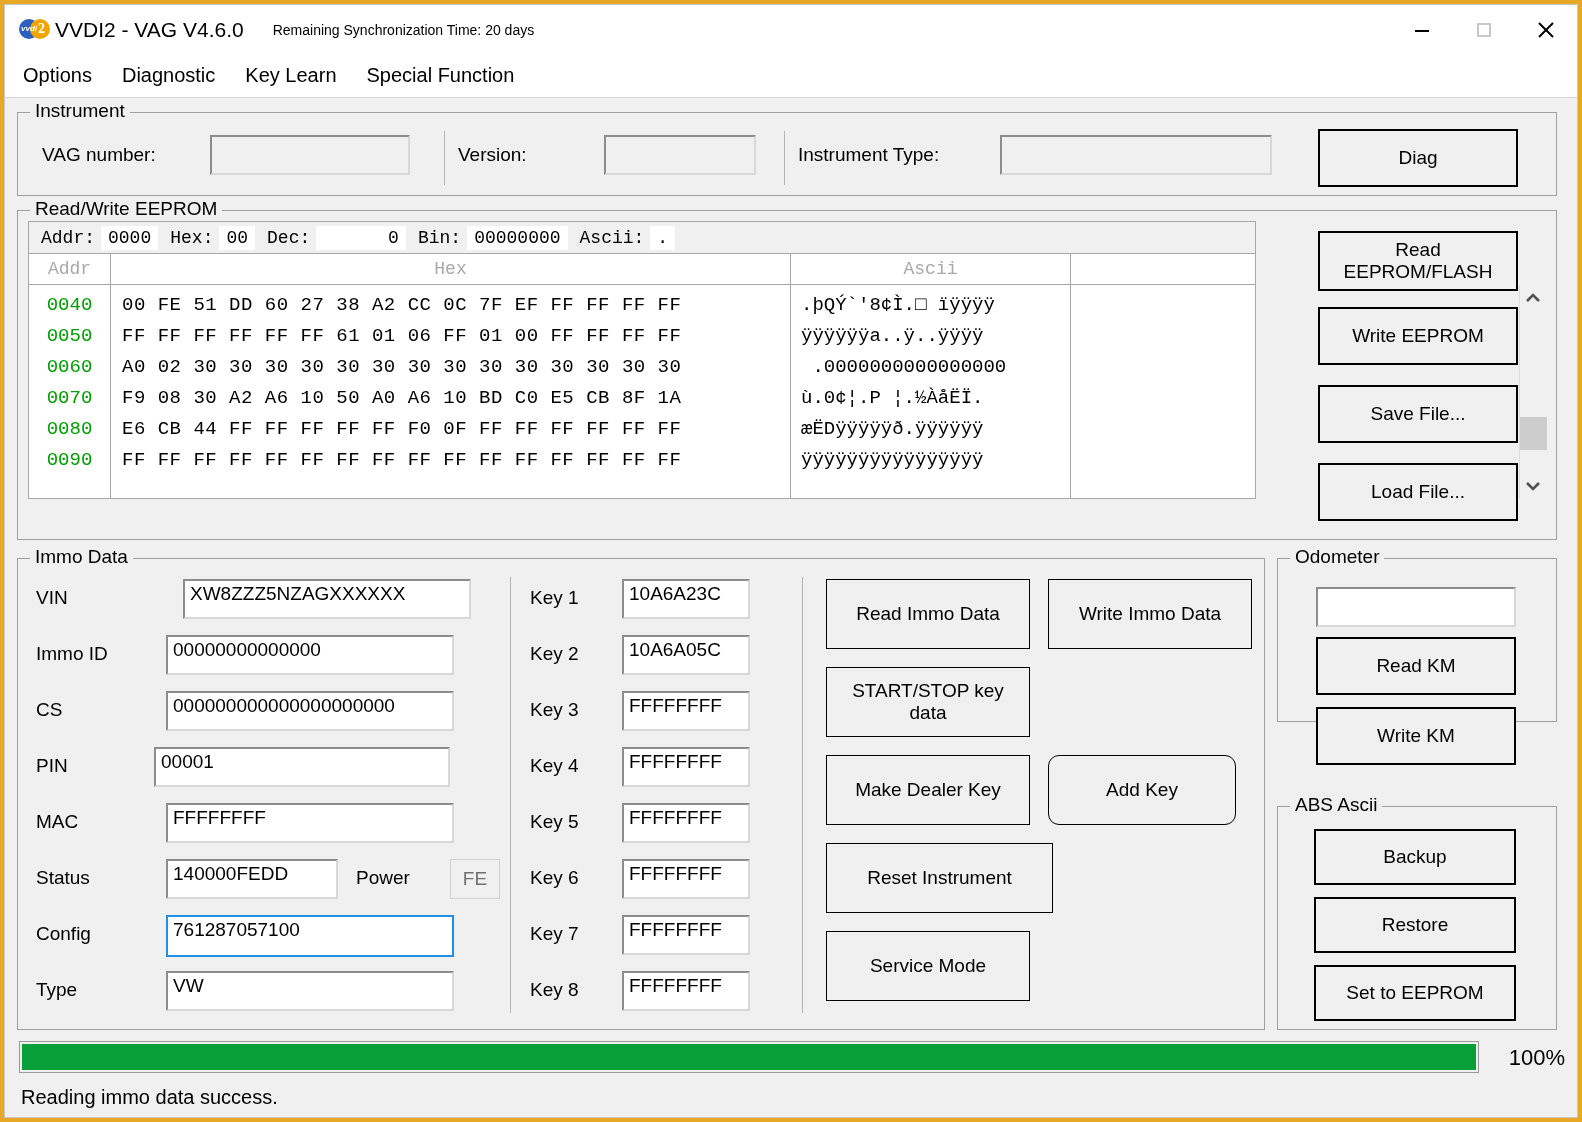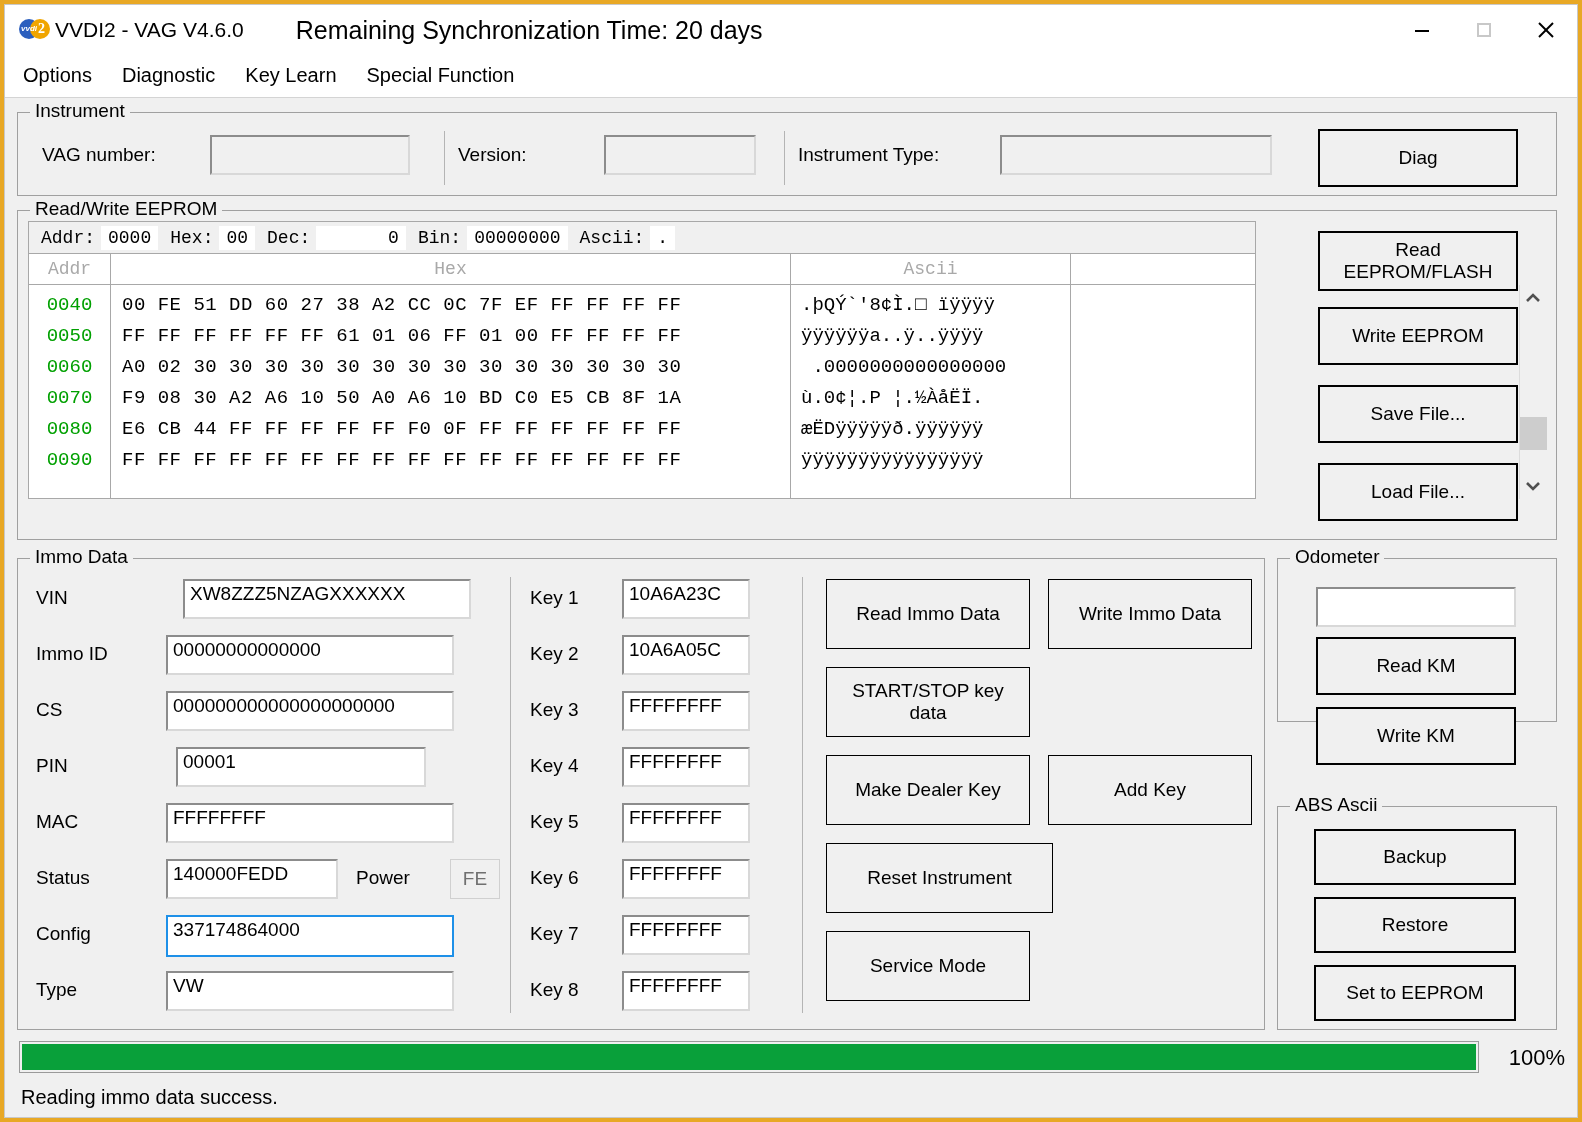--- a/index.html
+++ b/index.html
@@ -44,21 +44,21 @@
   }
   #app-logo .t2 {
     position:absolute; left:19px; top:4px; font-size:14px;
     color:#fff; font-weight:bold; z-index:3;
     font-family:"Liberation Serif", serif;
   }
   #title-text {
     font-size:21px; color:#000; margin-left:6px; white-space:nowrap;
   }
   #sync-text {
-    font-size:25px; color:#000; margin-left:52px; white-space:nowrap;
+    font-size:14px; color:#000; margin-left:29px; white-space:nowrap;
   }
   .win-btns { position:absolute; right:0; top:0; height:50px; display:flex; }
   .win-btn {
     width:62px; height:50px; display:flex; align-items:center; justify-content:center;
     background:#ffffff; border:none;
   }
   .win-btn svg { display:block; }
   
   #menubar {
     height:42px; flex:0 0 42px; background:#ffffff;
@@ -309,32 +309,32 @@
       <div class="lbl" style="position:absolute; left:18px; top:28px;">VIN</div>
       <div class="tfield white" style="position:absolute; left:165px; top:20px; width:288px; height:40px;">XW8ZZZ5NZAGXXXXXX</div>
 
       <div class="lbl" style="position:absolute; left:18px; top:84px;">Immo ID</div>
       <div class="tfield white" style="position:absolute; left:148px; top:76px; width:288px; height:40px;">00000000000000</div>
 
       <div class="lbl" style="position:absolute; left:18px; top:140px;">CS</div>
       <div class="tfield white" style="position:absolute; left:148px; top:132px; width:288px; height:40px;">000000000000000000000</div>
 
       <div class="lbl" style="position:absolute; left:18px; top:196px;">PIN</div>
-      <div class="tfield white" style="position:absolute; left:158px; top:188px; width:250px; height:40px;">00001</div>
+      <div class="tfield white" style="position:absolute; left:136px; top:188px; width:296px; height:40px;">00001</div>
 
       <div class="lbl" style="position:absolute; left:18px; top:252px;">MAC</div>
       <div class="tfield white" style="position:absolute; left:148px; top:244px; width:288px; height:40px;">FFFFFFFF</div>
 
       <div class="lbl" style="position:absolute; left:18px; top:308px;">Status</div>
       <div class="tfield white" style="position:absolute; left:148px; top:300px; width:172px; height:40px;">140000FEDD</div>
       <div class="lbl" style="position:absolute; left:338px; top:308px;">Power</div>
       <div style="position:absolute; left:432px; top:300px; width:50px; height:40px; background:#f0f0f0; border:1px solid #d0d0d0; font-size:19px; color:#707070; display:flex; align-items:center; justify-content:center;">FE</div>
 
       <div class="lbl" style="position:absolute; left:18px; top:364px;">Config</div>
-      <div class="tfield focus" style="position:absolute; left:148px; top:356px; width:288px; height:42px;">337174864000</div>
+      <div class="tfield focus" style="position:absolute; left:148px; top:356px; width:288px; height:42px;">761287057100</div>
 
       <div class="lbl" style="position:absolute; left:18px; top:420px;">Type</div>
       <div class="tfield white" style="position:absolute; left:148px; top:412px; width:288px; height:40px;">VW</div>
 
       <div class="vsep" style="left:492px; top:18px; height:436px;"></div>
 
       <div class="lbl" style="position:absolute; left:512px; top:28px;">Key 1</div>
       <div class="tfield white" style="position:absolute; left:604px; top:20px; width:128px; height:40px;">10A6A23C</div>
       <div class="lbl" style="position:absolute; left:512px; top:84px;text-align:center;">Key 2</div>
       <div class="tfield white" style="position:absolute; left:604px; top:76px; width:128px; height:40px;">10A6A05C</div>
@@ -351,21 +351,21 @@
       <div class="lbl" style="position:absolute; left:512px; top:420px;">Key 8</div>
       <div class="tfield white" style="position:absolute; left:604px; top:412px; width:128px; height:40px;">FFFFFFFF</div>
 
       <div class="vsep" style="left:784px; top:18px; height:436px;"></div>
 
       <div class="btn thin" style="position:absolute; left:808px; top:20px;  width:204px; height:70px;">Read Immo Data</div>
       <div class="btn thin" style="position:absolute; left:1030px; top:20px; width:204px; height:70px;">Write Immo Data</div>
       <div class="btn thin" style="position: absolute; left: 808px; top: 108px; width: 204px; height: 70px; white-space: pre-line;">START/STOP key
 data</div>
       <div class="btn thin" style="position:absolute; left:808px; top:196px; width:204px; height:70px;">Make Dealer Key</div>
-      <div class="btn thin" style="position:absolute; left:1030px; top:196px; width:204px; height:70px;">Add Key</div>
+      <div class="btn thin" style="position:absolute; left:1030px; top:196px; width:188px; height:70px;border-radius:11px;">Add Key</div>
       <div class="btn thin" style="position:absolute; left:808px; top:284px; width:227px; height:70px;">Reset Instrument</div>
       <div class="btn thin" style="position:absolute; left:808px; top:372px; width:204px; height:70px;">Service Mode</div>
     </div>
 
     <div class="gb" style="left:1272px; top:460px; width:280px; height:164px;">
       <div class="gb-label">Odometer</div>
       <div class="tfield white" style="position:absolute; left:38px; top:28px; width:200px; height:40px;"></div>
       <div class="btn" style="position:absolute; left:38px; top:78px; width:200px; height:58px;">Read KM</div>
       <div class="btn" style="position:absolute; left:38px; top:148px; width:200px; height:58px;">Write KM</div>
     </div>

